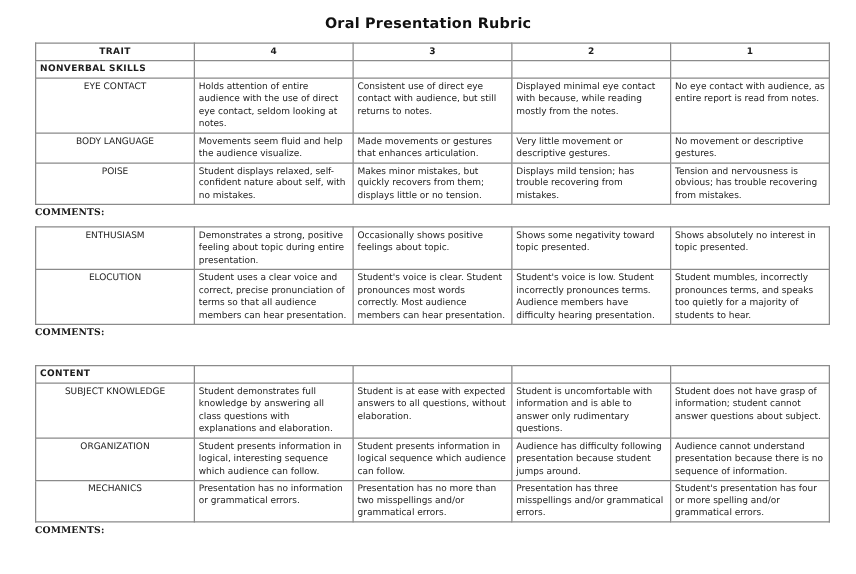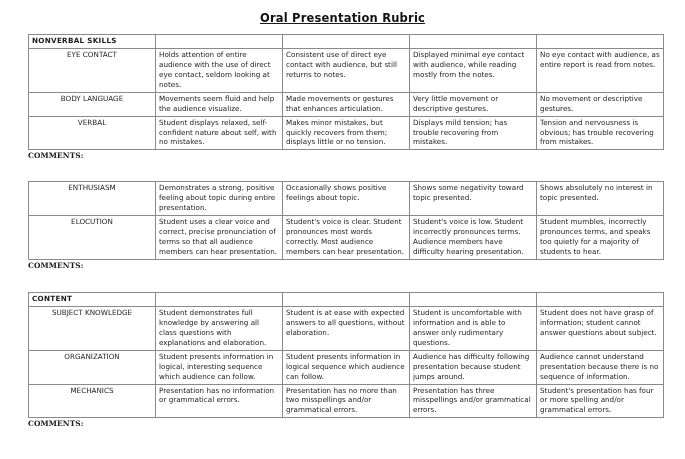--- a/index.html
+++ b/index.html
@@ -14,21 +14,20 @@
     overflow: hidden;
     font-family: "DejaVu Sans", "Liberation Sans", sans-serif;
     color: #1a1a1a;
     position: relative;
   }
   .page {
     width: 685px;
     height: 375px;
     position: relative;
     box-sizing: border-box;
-    text-decoration: underline;
   }
   .doc-title {
     text-align: center;
     font-family: "DejaVu Sans", "Liberation Sans", sans-serif;
     font-weight: bold;
     font-size: 11.5px;
     letter-spacing: 0.2px;
     color: #111111;
     margin: 0;
     padding-top: 11px;
@@ -123,42 +122,49 @@
     <table class="rubric">
       <colgroup>
         <col class="c-trait">
           <col class="c-score">
           <col class="c-score">
           <col class="c-score">
           <col class="c-score">
       </colgroup>
       <tbody>
         <tr>
+          <td class="trait-head">TRAIT</td>
+          <td class="score-head">4</td>
+          <td class="score-head">3</td>
+          <td class="score-head">2</td>
+          <td class="score-head">1</td>
+        </tr>
+        <tr>
           <td class="section-head">NONVERBAL SKILLS</td>
           <td class="blank"></td>
           <td class="blank"></td>
           <td class="blank"></td>
           <td class="blank"></td>
         </tr>
         <tr>
           <td class="trait-name">EYE CONTACT</td>
           <td class="desc">Holds attention of entire audience with the use of direct eye contact, seldom looking at notes.</td>
           <td class="desc">Consistent use of direct eye contact with audience, but still returns to notes.</td>
-          <td class="desc">Displayed minimal eye contact with audience, while reading mostly from the notes.</td>
+          <td class="desc">Displayed minimal eye contact with because, while reading mostly from the notes.</td>
           <td class="desc">No eye contact with audience, as entire report is read from notes.</td>
         </tr>
         <tr>
           <td class="trait-name">BODY LANGUAGE</td>
           <td class="desc">Movements seem fluid and help the audience visualize.</td>
           <td class="desc">Made movements or gestures that enhances articulation.</td>
           <td class="desc">Very little movement or descriptive gestures.</td>
           <td class="desc">No movement or descriptive gestures.</td>
         </tr>
         <tr>
-          <td class="trait-name">VERBAL</td>
+          <td class="trait-name">POISE</td>
           <td class="desc">Student displays relaxed, self-confident nature about self, with no mistakes.</td>
           <td class="desc">Makes minor mistakes, but quickly recovers from them; displays little or no tension.</td>
           <td class="desc">Displays mild tension; has trouble recovering from mistakes.</td>
           <td class="desc">Tension and nervousness is obvious; has trouble recovering from mistakes.</td>
         </tr>
       </tbody>
     </table>
     <div class="comments">COMMENTS:</div>
   </div>
 

